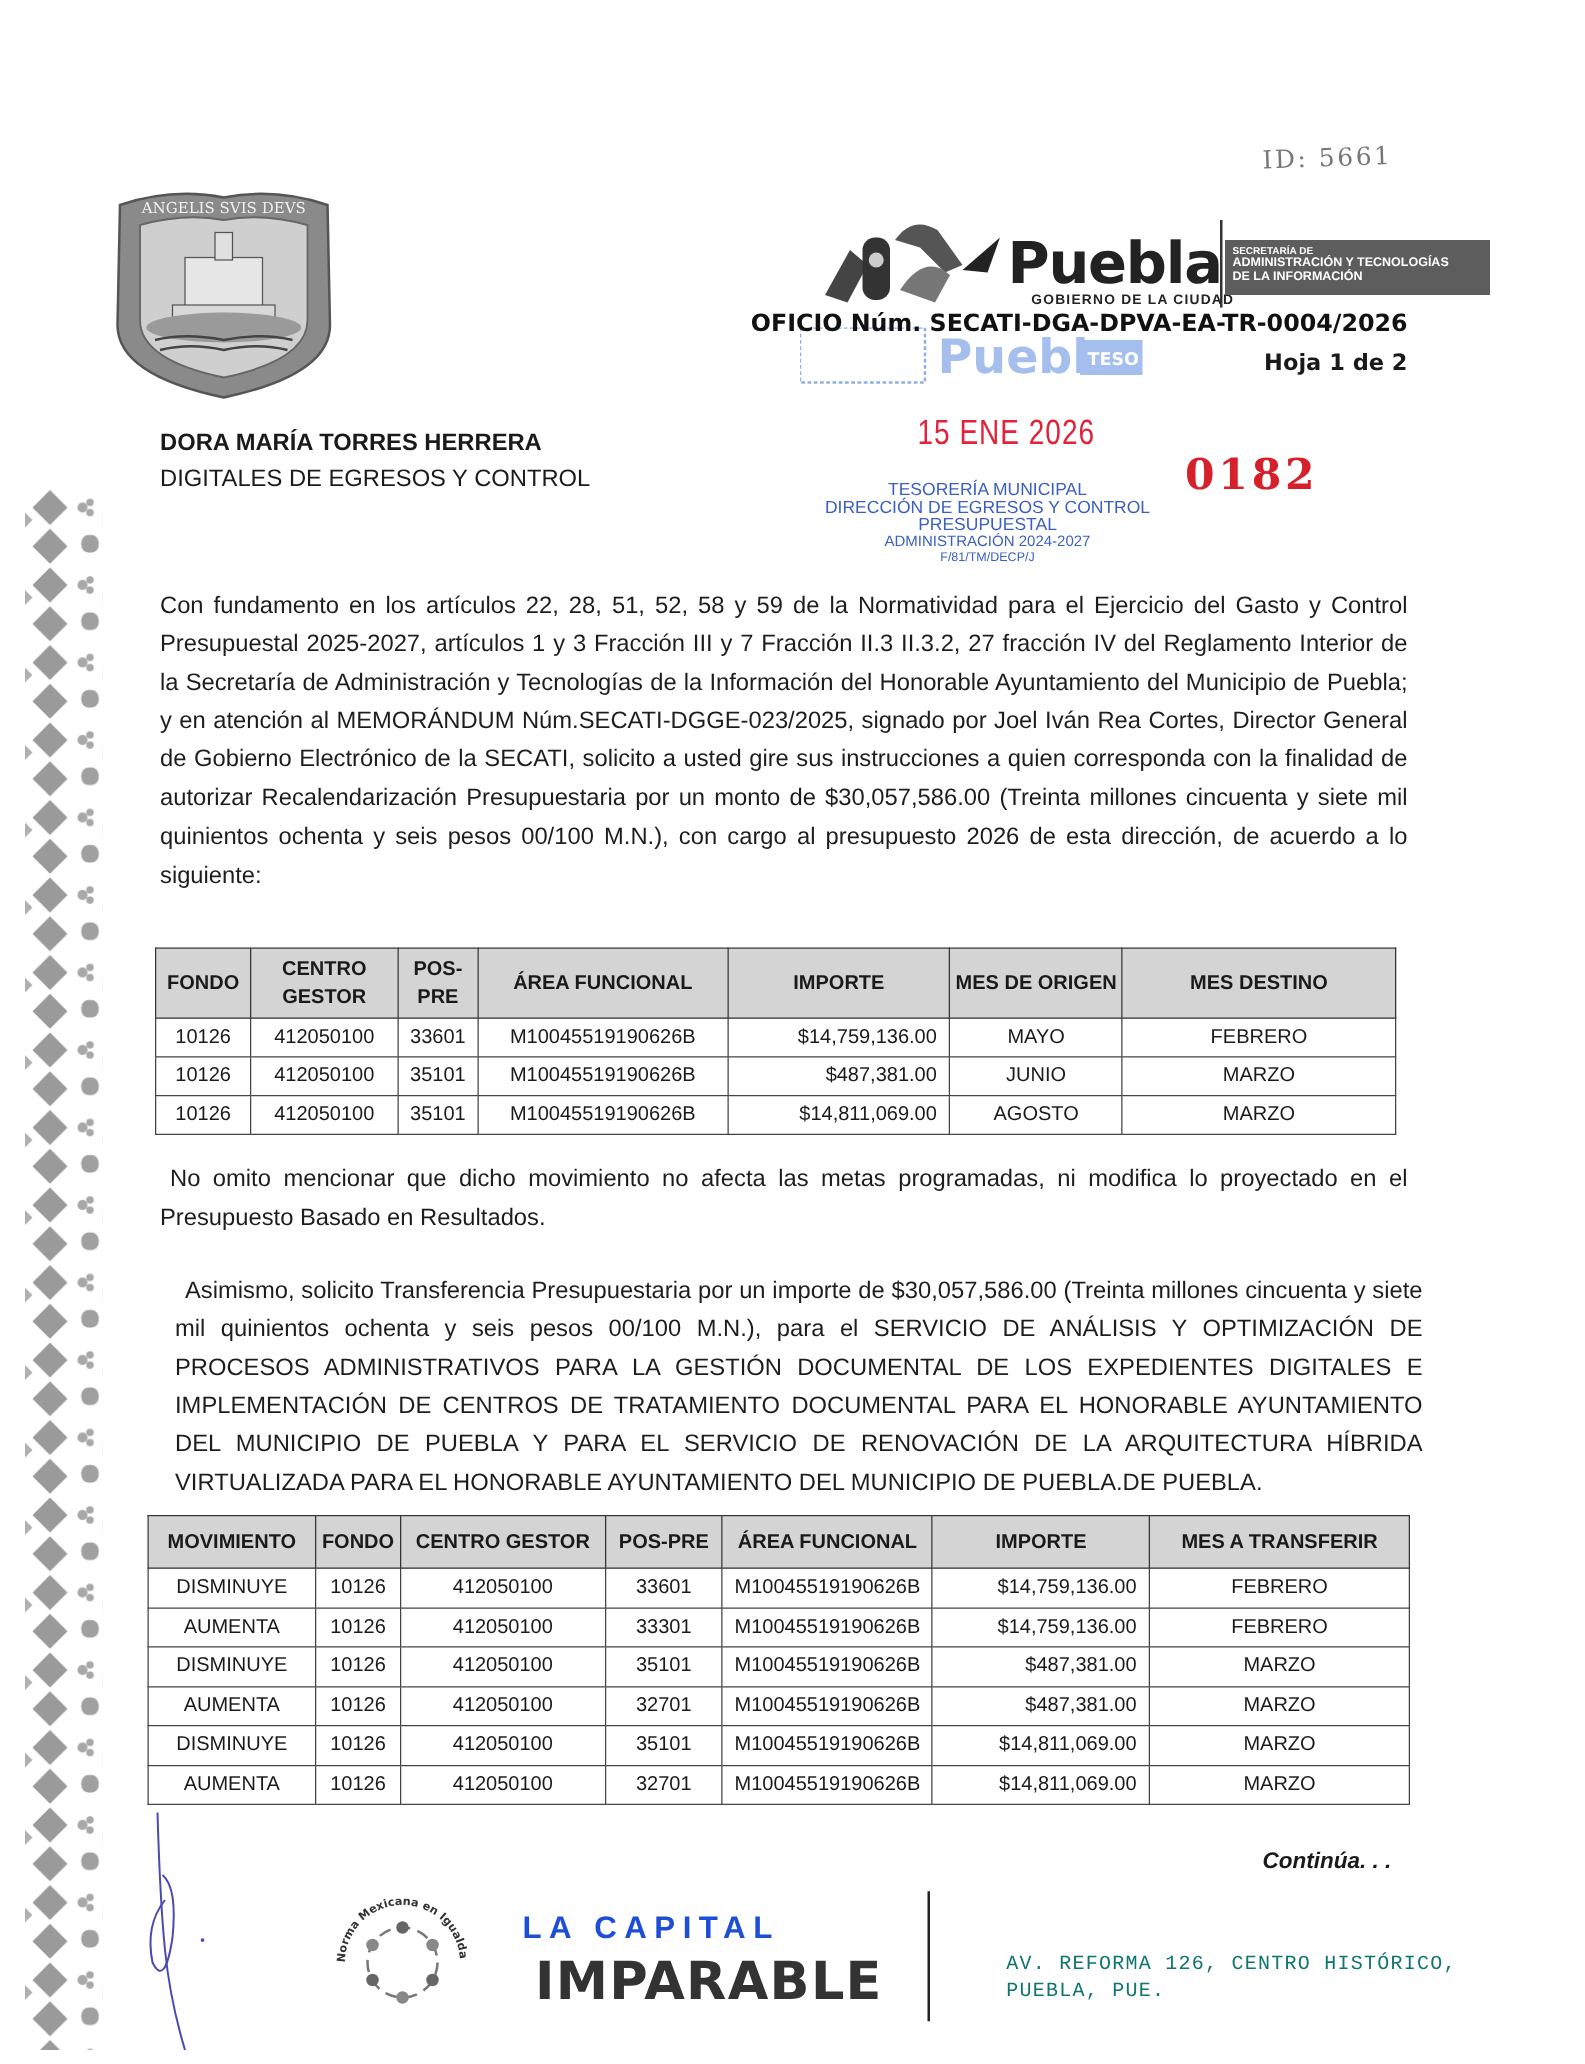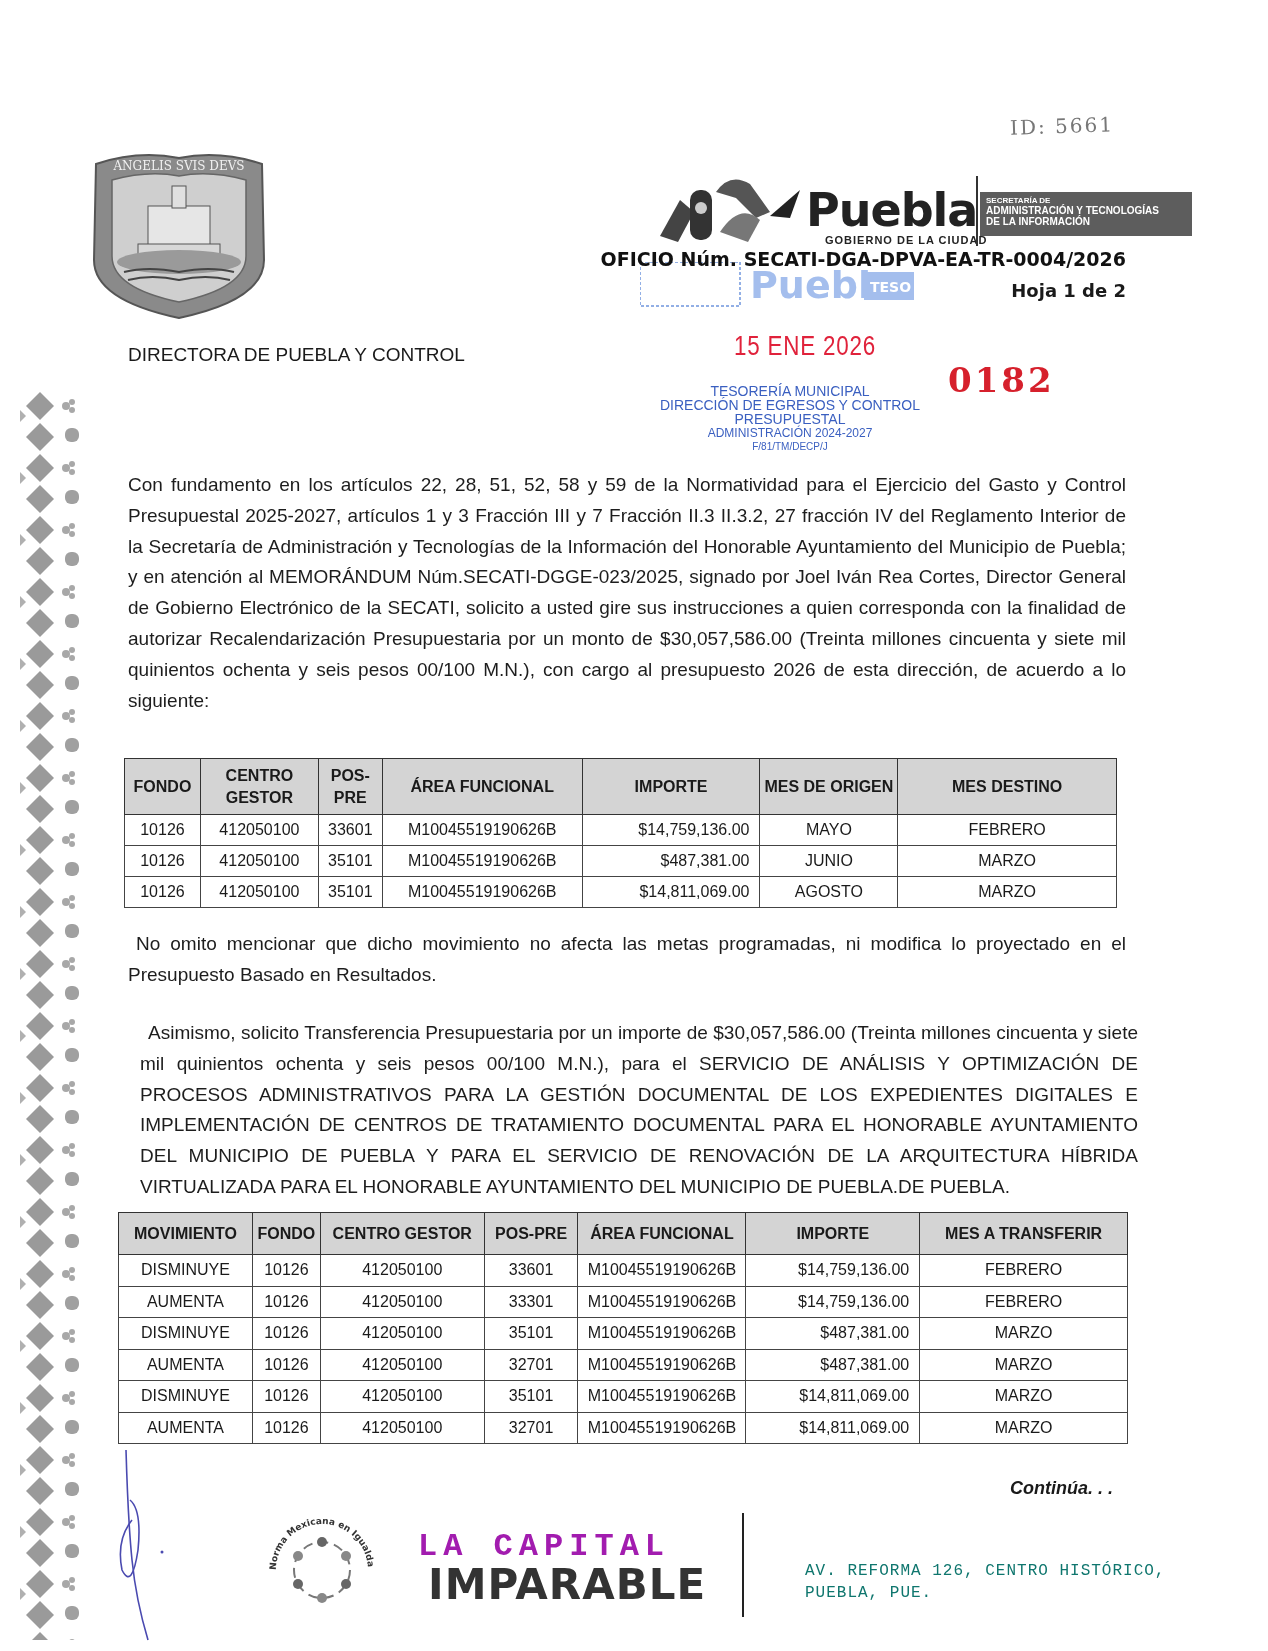--- a/index.html
+++ b/index.html
@@ -63,21 +63,21 @@
   .t1 td { height: 31px; }
   .t2 { left: 118px; top: 1212px; width: 1010px; }
   .t2 th { height: 42px; }
   .t2 td { height: 31.5px; }
   td.right { text-align: right; padding-right: 10px; }
 
   .continua { left: 1010px; top: 1478px; font-style: italic; font-weight: bold; font-size: 18px; }
 
   
   .sello-igualdad { left: 262px; top: 1510px; width: 120px; height: 120px; }
-  .capital-1 { left: 418px; top: 1528px; font-family: Liberation Mono, monospace; font-weight: bold; font-size: 32px; letter-spacing: 6px; color: #a21caf; }
+  .capital-1 { left: 418px; top: 1528px; font-family: Liberation Sans, sans-serif; font-weight: bold; font-size: 25px; letter-spacing: 6px; color: #1d4ed8; }
   .capital-2 { left: 428px; top: 1560px; font-family: "DejaVu Sans", sans-serif; font-weight: bold; font-size: 42px; color: #333; letter-spacing: 1px; }
   .footer-divider { left: 742px; top: 1513px; width: 2px; height: 104px; background: #222; }
   .address { left: 772px; top: 1560px; font-family: "Liberation Mono", monospace; font-size: 16px; line-height: 22px; color: #0f766e; letter-spacing: 1px; margin-left: 33px; }
 
   .signature { left: 112px; top: 1440px; width: 70px; height: 210px; }
 </style>
 </head>
 <body>
 
 <svg class="left-border" viewBox="0 0 62 1250" preserveAspectRatio="none">
@@ -140,21 +140,22 @@
 <div class="abs stamp-num">0182</div>
 <div class="abs stamp-lines">
   <div class="l1">TESORERÍA MUNICIPAL</div>
   <div class="l2">DIRECCIÓN DE EGRESOS Y CONTROL</div>
   <div class="l3">PRESUPUESTAL</div>
   <div class="l4">ADMINISTRACIÓN 2024-2027</div>
   <div class="l5">F/81/TM/DECP/J</div>
 </div>
 
 <div class="abs addr">
-  <div>DIRECTORA DE PUEBLA Y CONTROL</div>
+  <div class="name">DORA MARÍA TORRES HERRERA</div>
+  <div>DIGITALES DE EGRESOS Y CONTROL</div>
 </div>
 
 <div class="abs para p1">
   <span>Con fundamento en los artículos 22, 28, 51, 52, 58 y 59 de la Normatividad para el Ejercicio del Gasto y Control Presupuestal 2025-2027, artículos 1 y 3 Fracción III y 7 Fracción II.3 II.3.2, 27 fracción IV del Reglamento Interior de la Secretaría de Administración y Tecnologías de la Información del Honorable Ayuntamiento del Municipio de Puebla; y en atención al </span><b>MEMORÁNDUM Núm.SECATI-DGGE-023/2025</b><span>, signado por Joel Iván Rea Cortes, Director General de Gobierno Electrónico de la SECATI, solicito a usted gire sus instrucciones a quien corresponda con la finalidad de autorizar </span><b>Recalendarización Presupuestaria</b><span> por un monto de </span><b>$30,057,586.00 (Treinta millones cincuenta y siete mil quinientos ochenta y seis pesos 00/100 M.N.)</b><span>, con cargo al presupuesto 2026 de esta dirección, de acuerdo a lo siguiente:</span>
 </div>
 
 <table class="t1">
   <colgroup>
     <col style="width:76px">
       <col style="width:118px">

